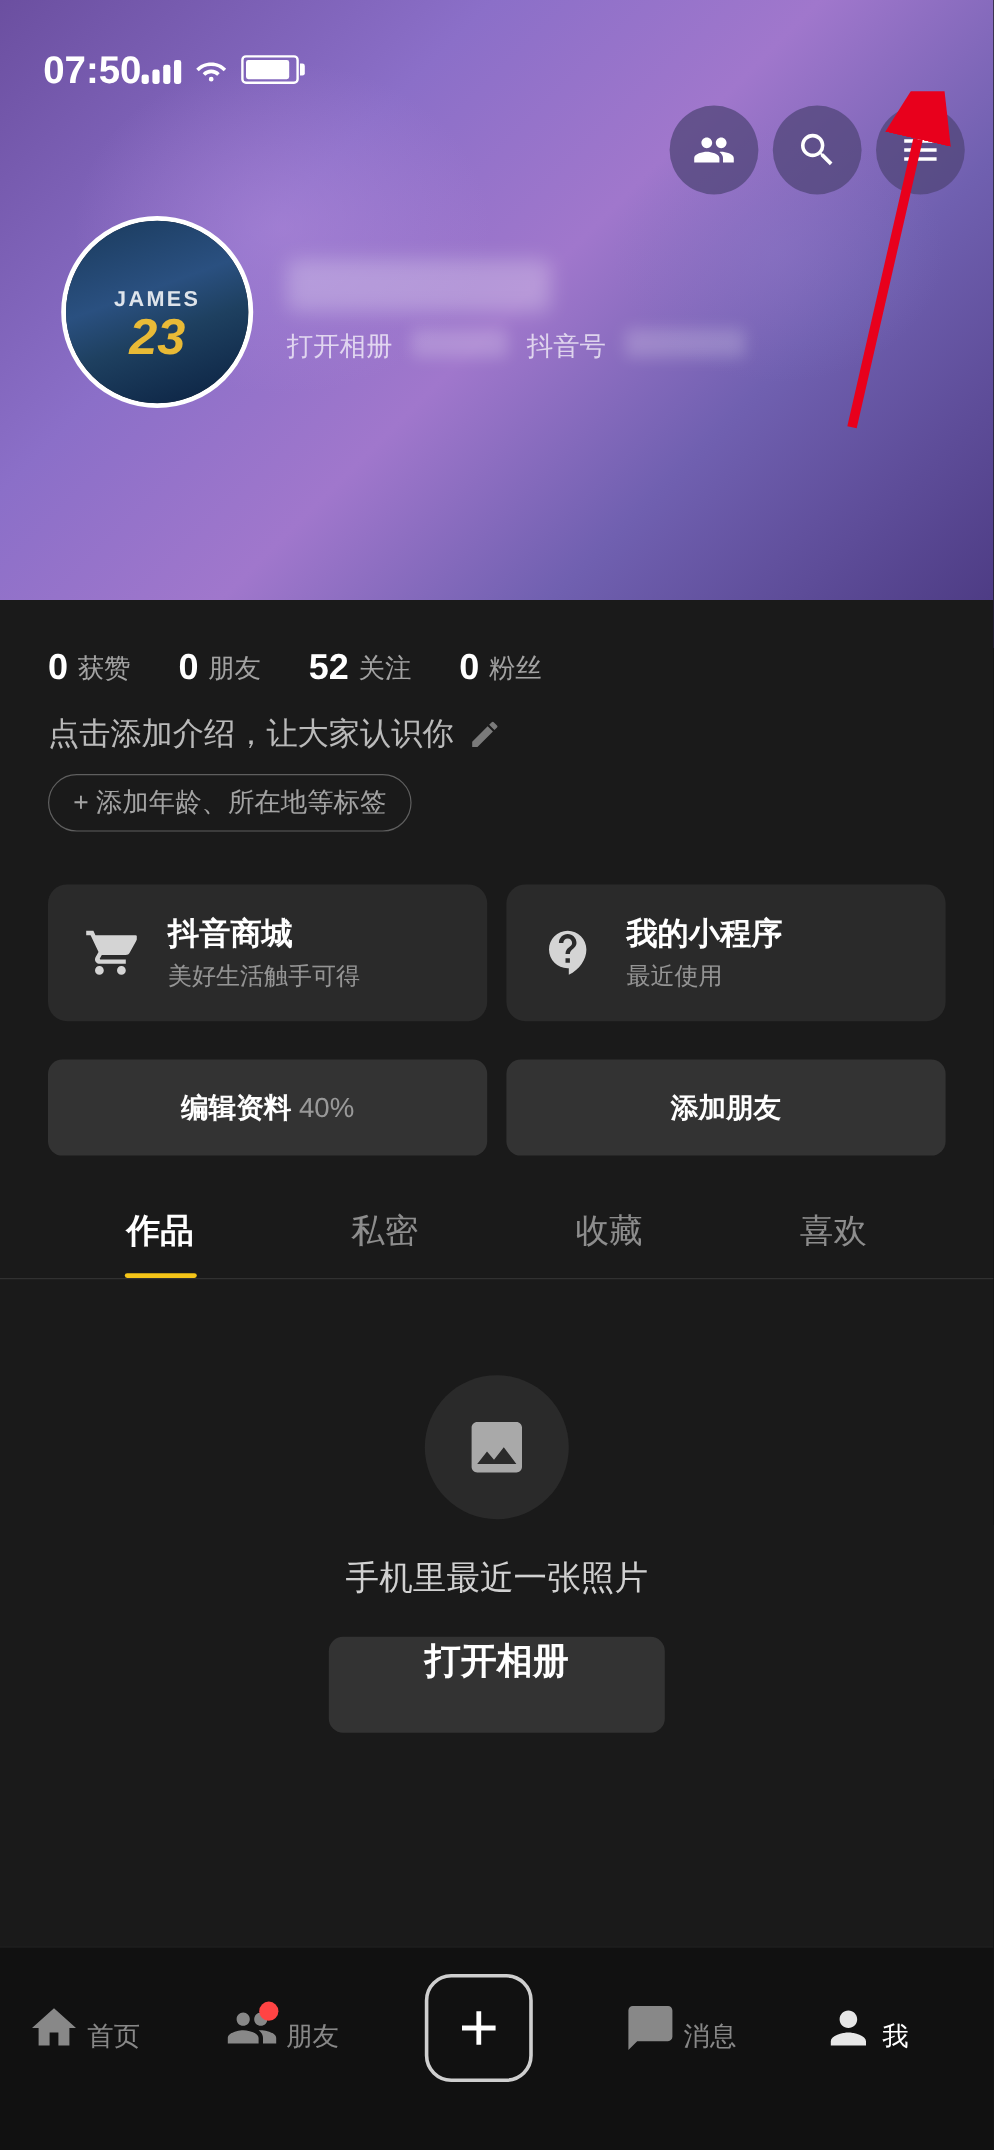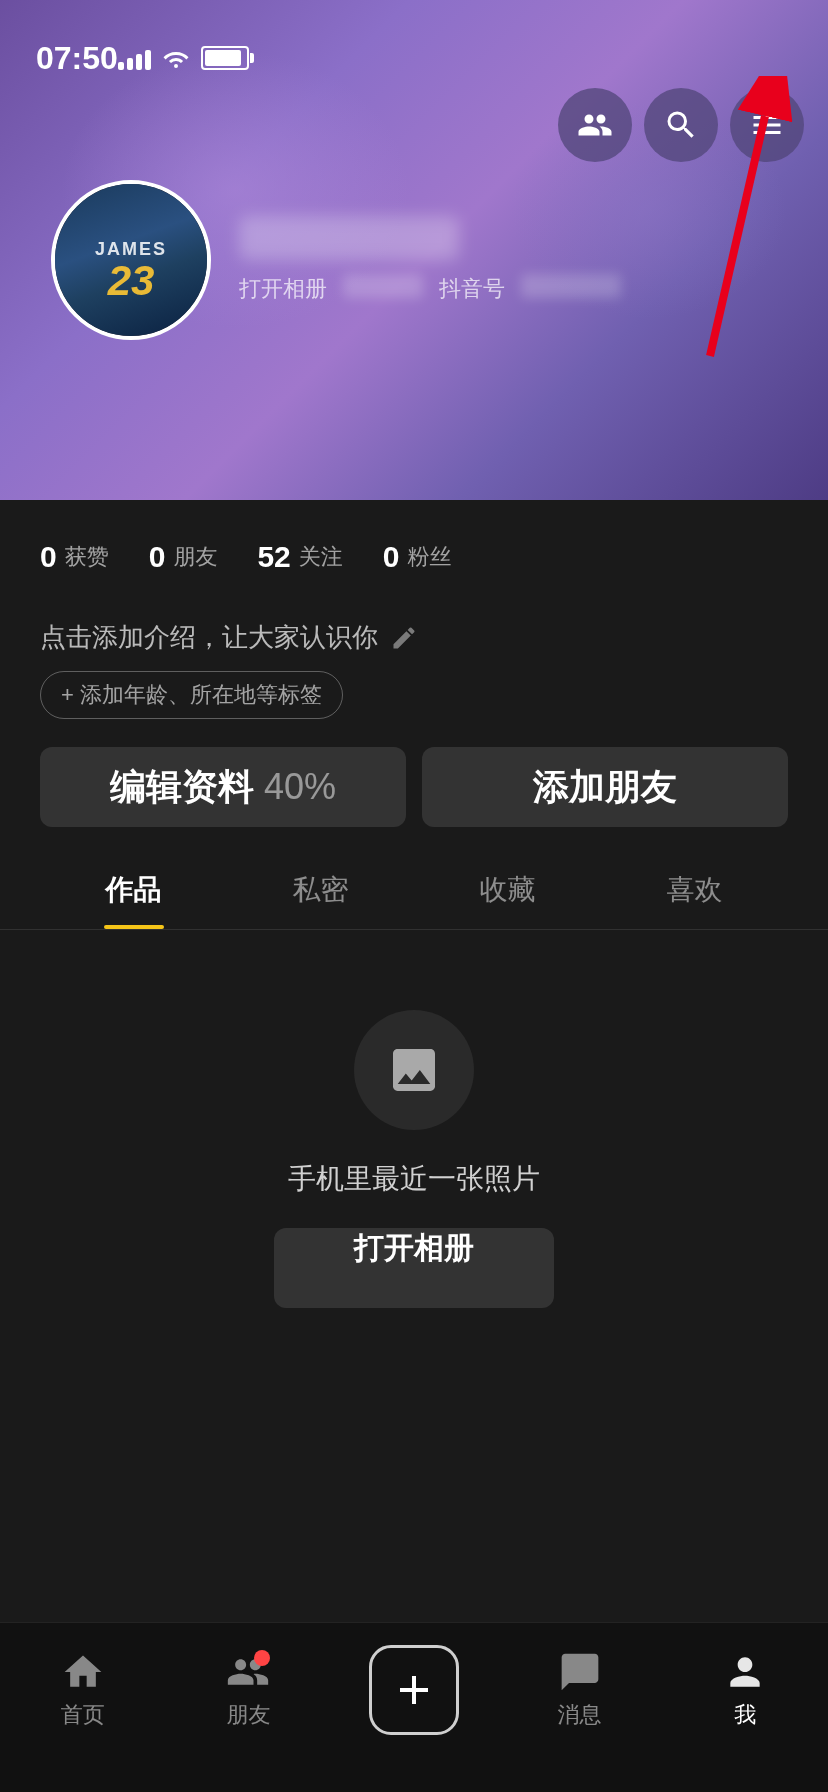--- a/index.html
+++ b/index.html
@@ -235,21 +235,20 @@
       font-size: 22px;
       color: rgba(255,255,255,0.6);
     }
     .stat-bold .stat-num {
       font-weight: 800;
     }
 
     
     .bio-section {
       padding: 0 40px 20px;
-      margin-top: 26px;
     }
     .bio-text {
       font-size: 26px;
       color: rgba(255,255,255,0.7);
       display: flex;
       align-items: center;
       gap: 12px;
     }
     .edit-icon {
       width: 28px;
@@ -319,21 +318,21 @@
       padding: 8px 40px 24px;
     }
     .action-btn {
       flex: 1;
       height: 80px;
       background: #333;
       border-radius: 12px;
       display: flex;
       align-items: center;
       justify-content: center;
-      font-size: 36px;
+      font-size: 23px;
       font-weight: 600;
       color: #fff;
       cursor: pointer;
     }
     .action-btn .progress {
       color: rgba(255,255,255,0.5);
       font-weight: 400;
     }
 
     
@@ -413,22 +412,21 @@
       background: #111;
       border-top: 1px solid rgba(255,255,255,0.08);
       display: flex;
       align-items: center;
       justify-content: space-around;
       padding-bottom: 36px;
       z-index: 20;
     }
     .nav-item {
       display: flex;
-      flex-direction: column;
-      align-items: center;
+      align-items: flex-end;
       gap: 6px;
       cursor: pointer;
       min-width: 120px;
     }
     .nav-label {
       font-size: 22px;
       color: rgba(255,255,255,0.5);
     }
     .nav-item.active .nav-label {
       color: #fff;
@@ -570,20 +568,44 @@
         <path d="M3 17.25V21h3.75L17.81 9.94l-3.75-3.75L3 17.25zM20.71 7.04a1 1 0 0 0 0-1.41l-2.34-2.34a1 1 0 0 0-1.41 0l-1.83 1.83 3.75 3.75 1.83-1.83z"></path>
       </svg>
     </div>
     <div class="tags-row">
       <div class="tag-btn">
         <span>+ 添加年龄、所在地等标签</span>
       </div>
     </div>
   </div>
 
+  <div class="service-cards">
+    <div class="service-card">
+      <div class="service-icon">
+        <svg viewBox="0 0 24 24">
+          <path d="M7 18c-1.1 0-1.99.9-1.99 2S5.9 22 7 22s2-.9 2-2-.9-2-2-2zM1 2v2h2l3.6 7.59-1.35 2.45c-.16.28-.25.61-.25.96C5 16.1 6.1 17 7 17h12v-2H7.42c-.14 0-.25-.11-.25-.25l.03-.12.9-1.63H19c.75 0 1.41-.41 1.75-1.03l3.58-6.49A1 1 0 0 0 23.46 4H5.21l-.94-2H1zm16 16c-1.1 0-1.99.9-1.99 2s.89 2 1.99 2 2-.9 2-2-.9-2-2-2z"></path>
+        </svg>
+      </div>
+      <div class="service-text">
+        <div class="title">抖音商城</div>
+        <div class="subtitle">美好生活触手可得</div>
+      </div>
+    </div>
+    <div class="service-card">
+      <div class="service-icon">
+        <svg viewBox="0 0 24 24">
+          <path d="M11.5 2C6.81 2 3 5.81 3 10.5S6.81 19 11.5 19h.5v3c4.86-2.34 8-7 8-11.5C20 5.81 16.19 2 11.5 2zm1 14.5h-2v-2h2v2zm0-4h-2c0-3.25 3-3 3-5 0-1.1-.9-2-2-2s-2 .9-2 2h-2c0-2.21 1.79-4 4-4s4 1.79 4 4c0 2.5-3 2.75-3 5z"></path>
+        </svg>
+      </div>
+      <div class="service-text">
+        <div class="title">我的小程序</div>
+        <div class="subtitle">最近使用</div>
+      </div>
+    </div>
+  </div>
 
   <div class="action-buttons">
     <div class="action-btn">
       <span>编辑资料</span>&nbsp;<span class="progress">40%</span>
     </div>
     <div class="action-btn">
       <span>添加朋友</span>
     </div>
   </div>
 

